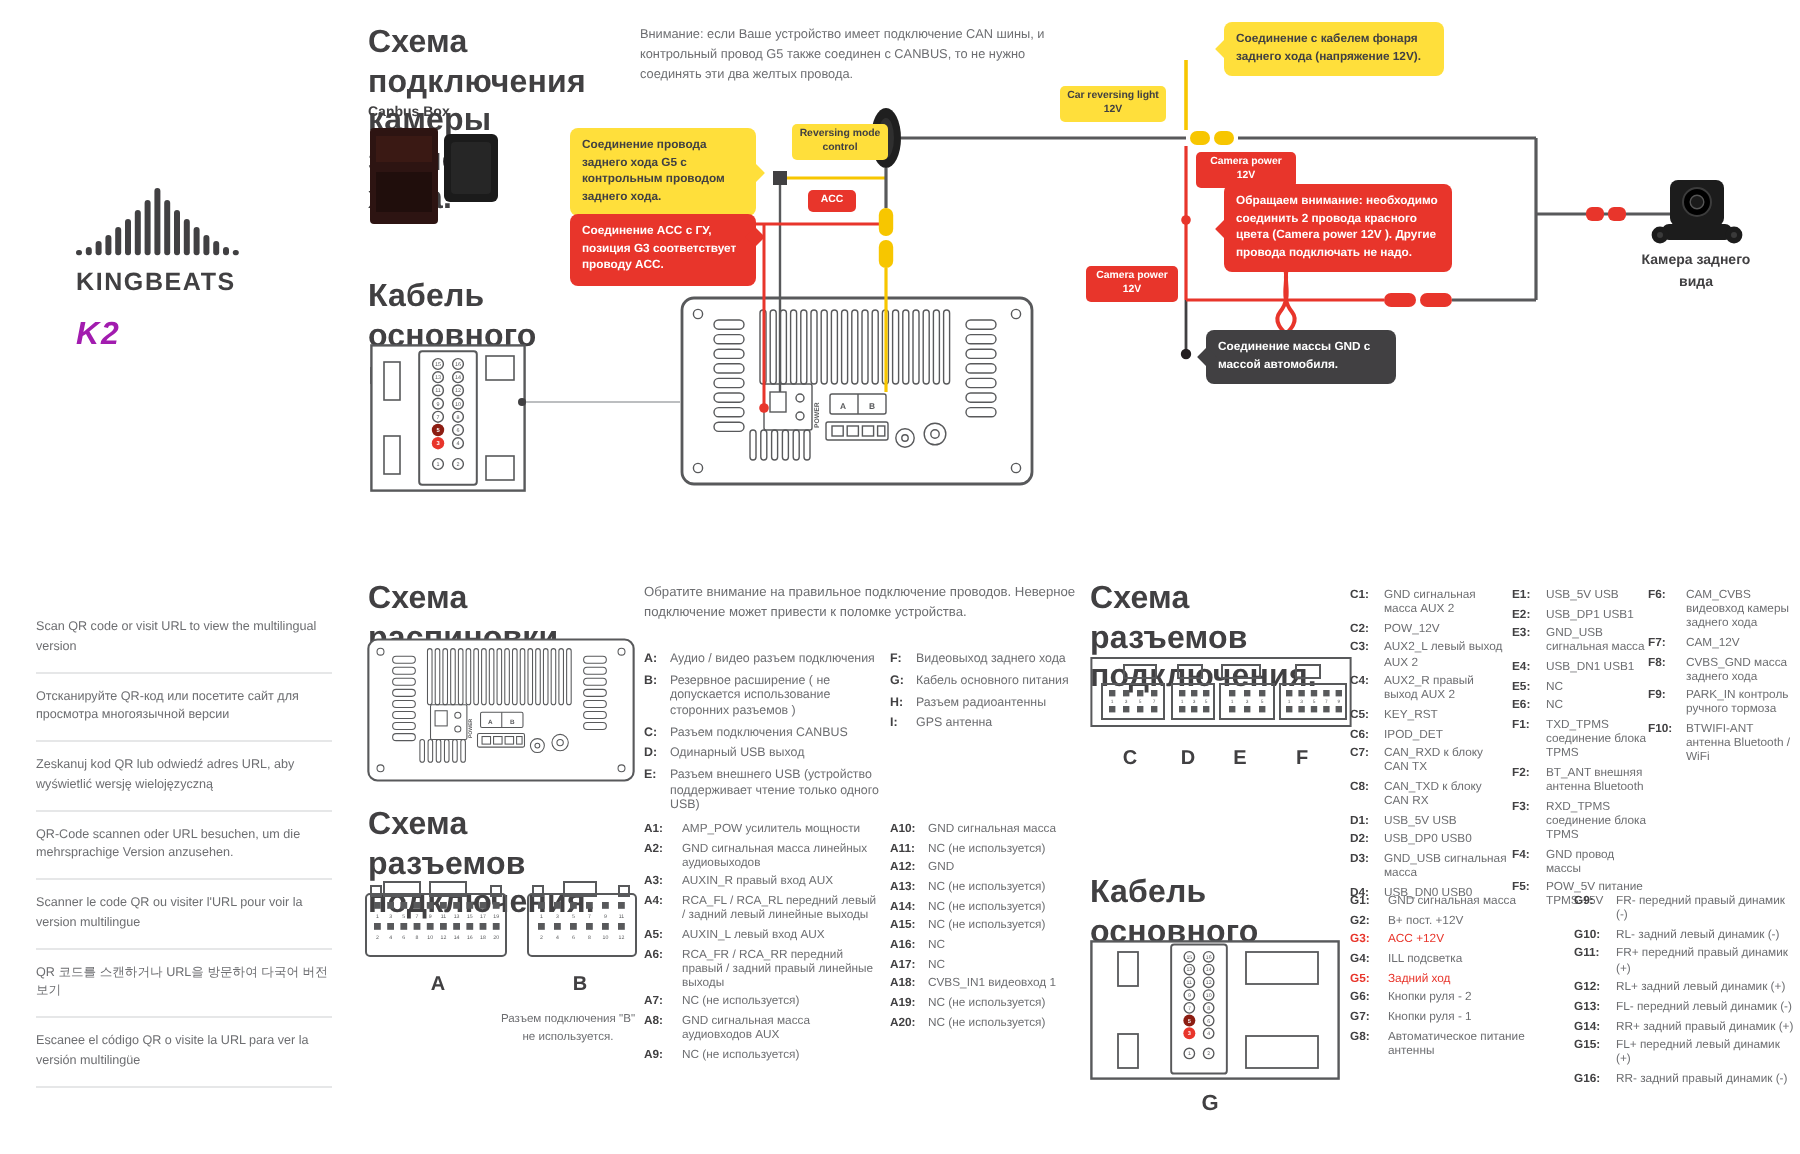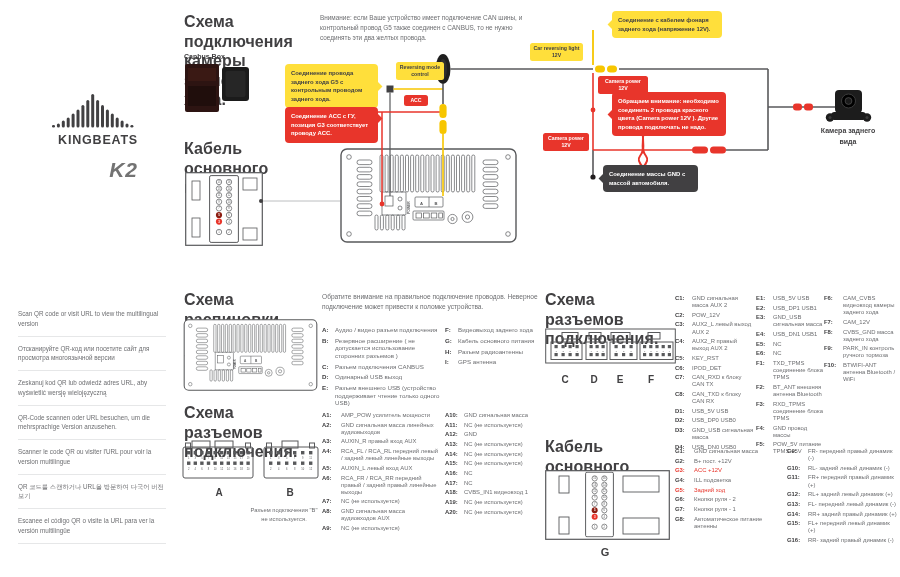--- a/index.html
+++ b/index.html
@@ -5,23 +5,23 @@
   *{margin:0;padding:0;box-sizing:border-box}
   html,body{width:900px;height:577px}
   body{font-family:"Liberation Sans","DejaVu Sans",sans-serif;background:#fff;color:#58595b;position:relative;overflow:hidden}
   svg text{font-family:"Liberation Sans","DejaVu Sans",sans-serif}
   .abs{position:absolute}
   .sec-title{position:absolute;font-size:16px;font-weight:700;color:#414042;line-height:1.22;letter-spacing:.1px}
   .body-text{position:absolute;font-size:6.4px;line-height:1.55;color:#6d6e71}
   .mini-label{position:absolute;font-size:7px;font-weight:700;color:#414042}
   .conn-letter{position:absolute;font-size:10px;font-weight:700;color:#414042;text-align:center;width:14px}
   
-  .logo{position:absolute;left:38px;top:92px;width:100px;text-align:right}
+  .logo{position:absolute;left:38px;top:92px;width:100px;text-align:left}
   .logo-name{font-size:12.5px;font-weight:800;letter-spacing:.8px;color:#414042;margin-top:1px}
-  .logo-model{font-size:21px;font-weight:800;font-style:italic;color:#737373;margin-top:11px;letter-spacing:1px}
+  .logo-model{font-size:16px;font-weight:800;font-style:italic;color:#a21caf;margin-top:11px;letter-spacing:1px}
   
   .sidebar{position:absolute;left:18px;top:302px;width:148px}
   .side-item{font-size:6.3px;line-height:1.55;color:#6d6e71;padding:7px 0 7px 0;border-bottom:1px solid #e6e7e8;min-height:34px}
   
   .co{position:absolute;border-radius:4px;padding:5px 6px;font-size:5.9px;font-weight:700;line-height:1.45;z-index:3}
   .co:before{content:"";position:absolute;width:7px;height:7px;background:inherit;transform:rotate(45deg)}
   .co-y{background:#ffdf3b;color:#414042}
   .co-r{background:#e8352b;color:#fff}
   .co-d{background:#414042;color:#fff}
   .arr-r:before{right:-3px;top:50%;margin-top:-3.5px}

